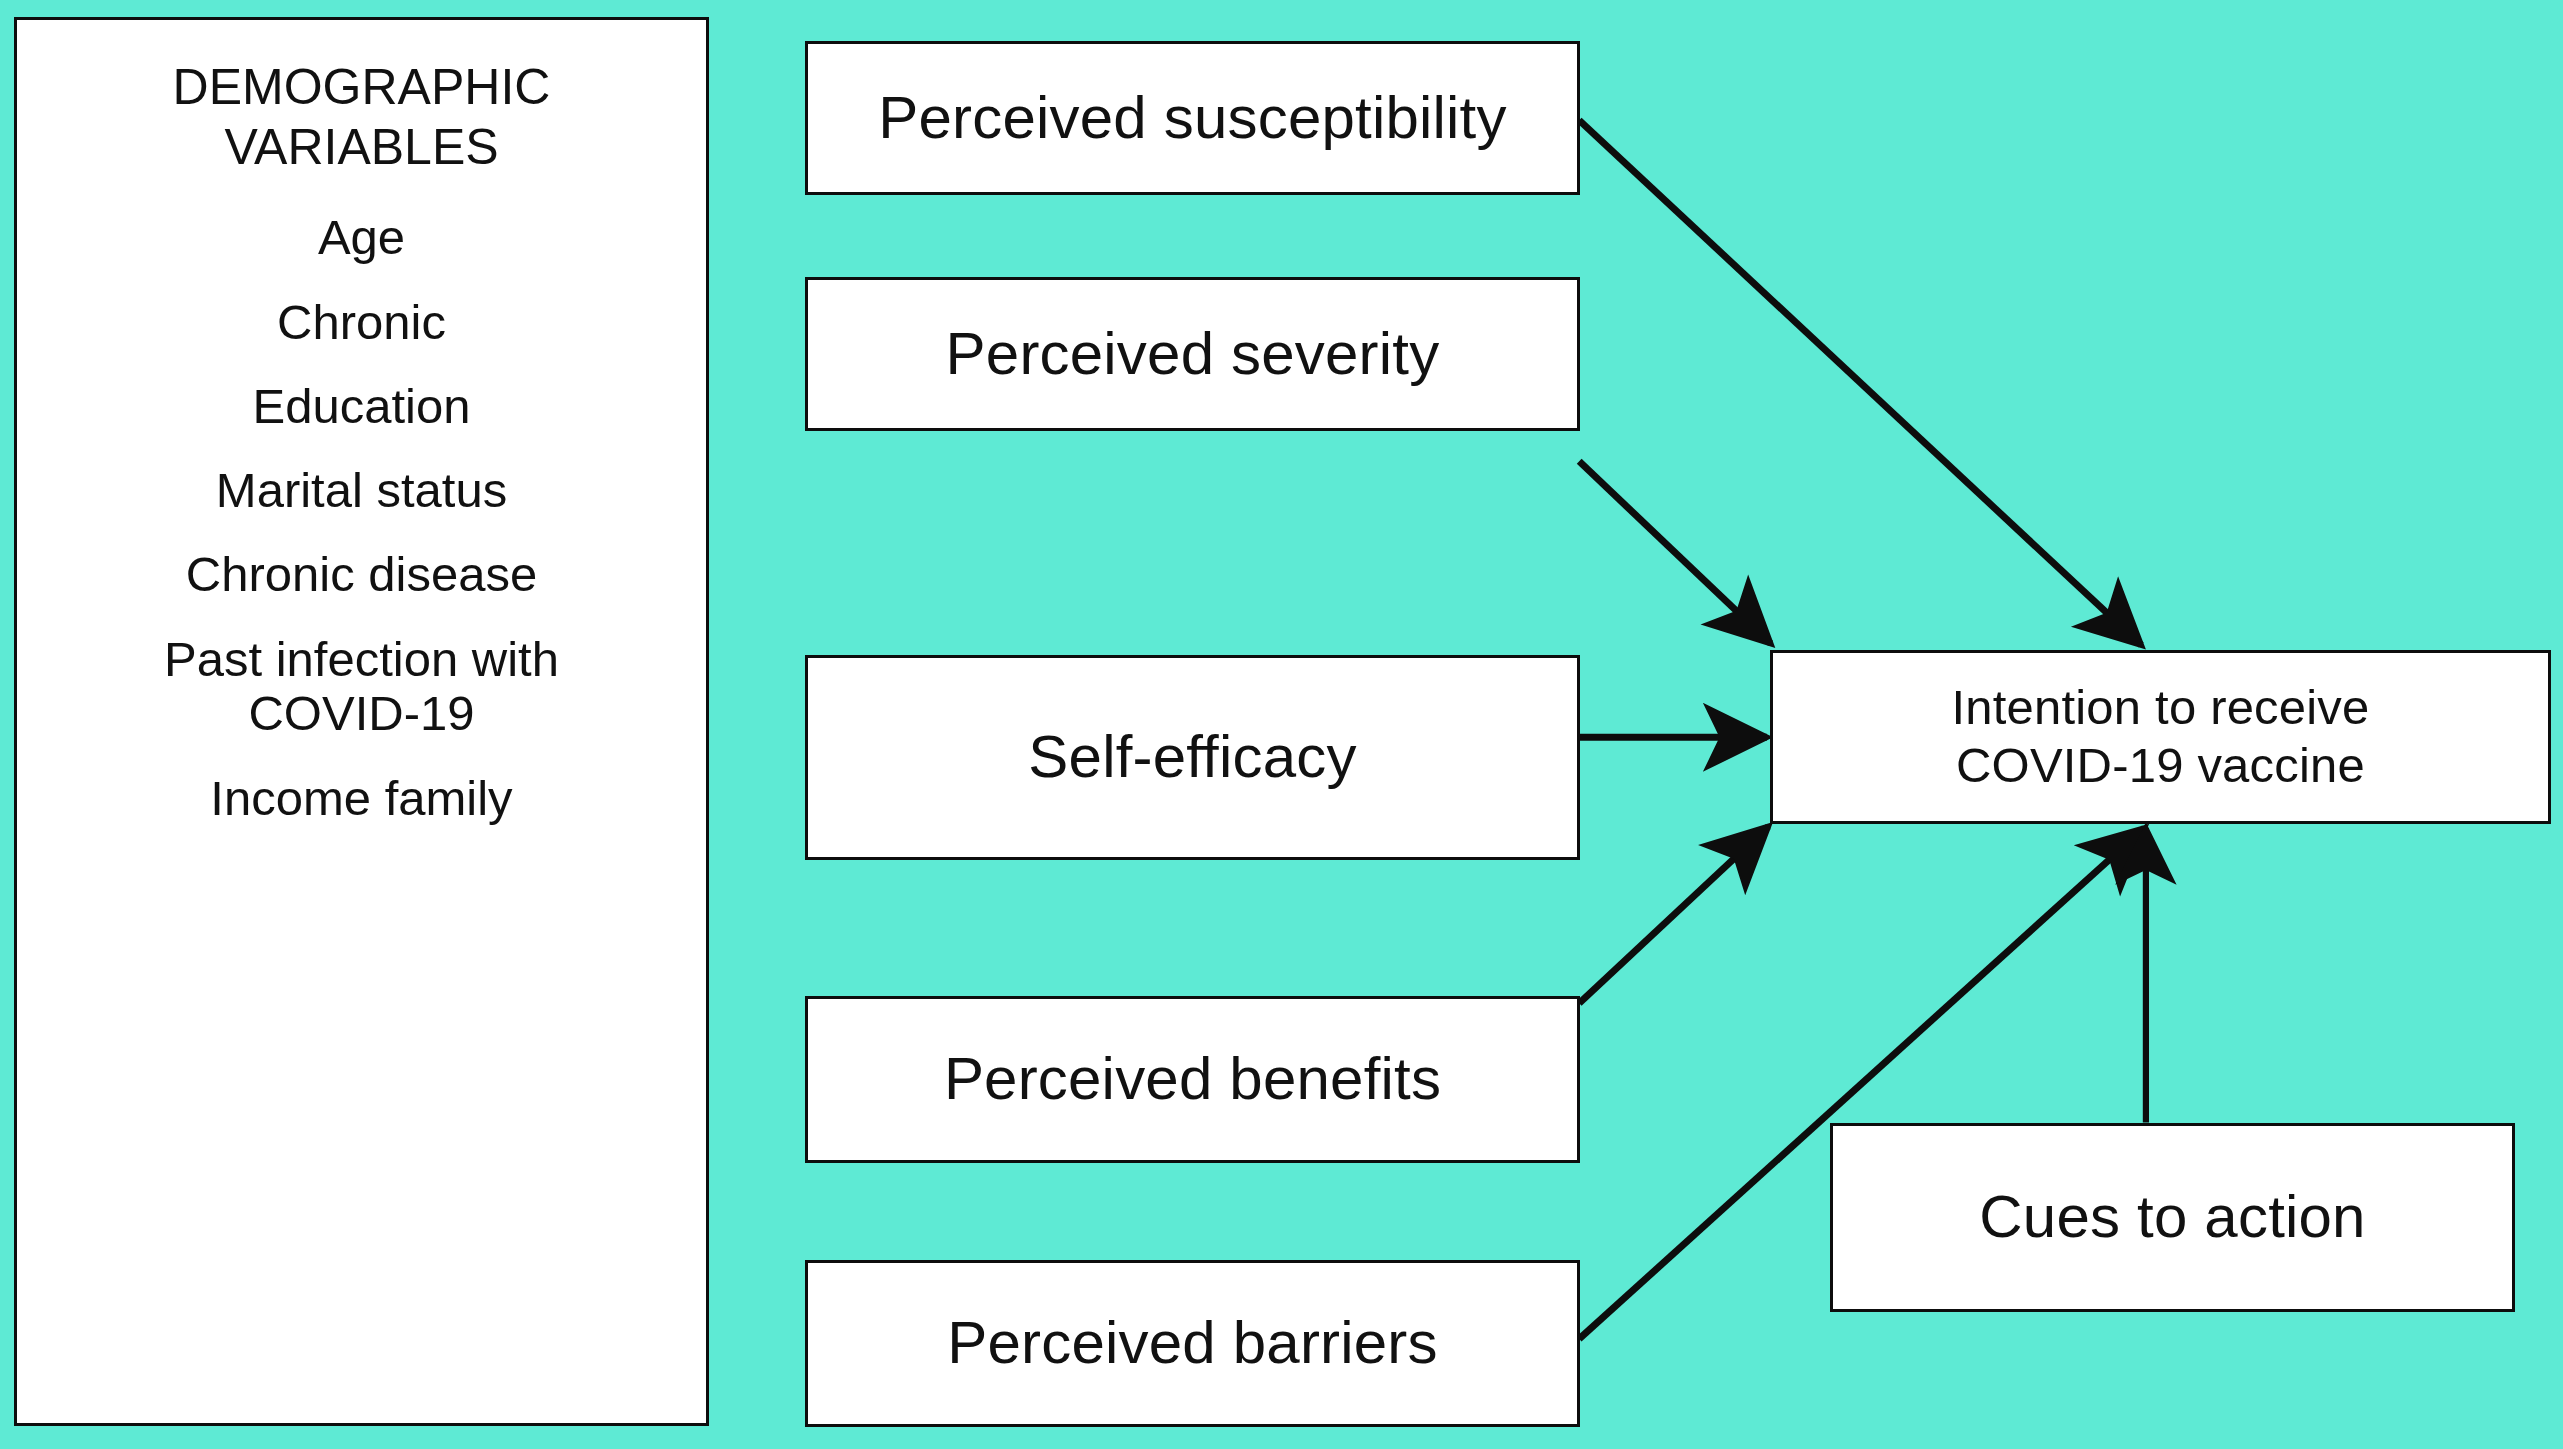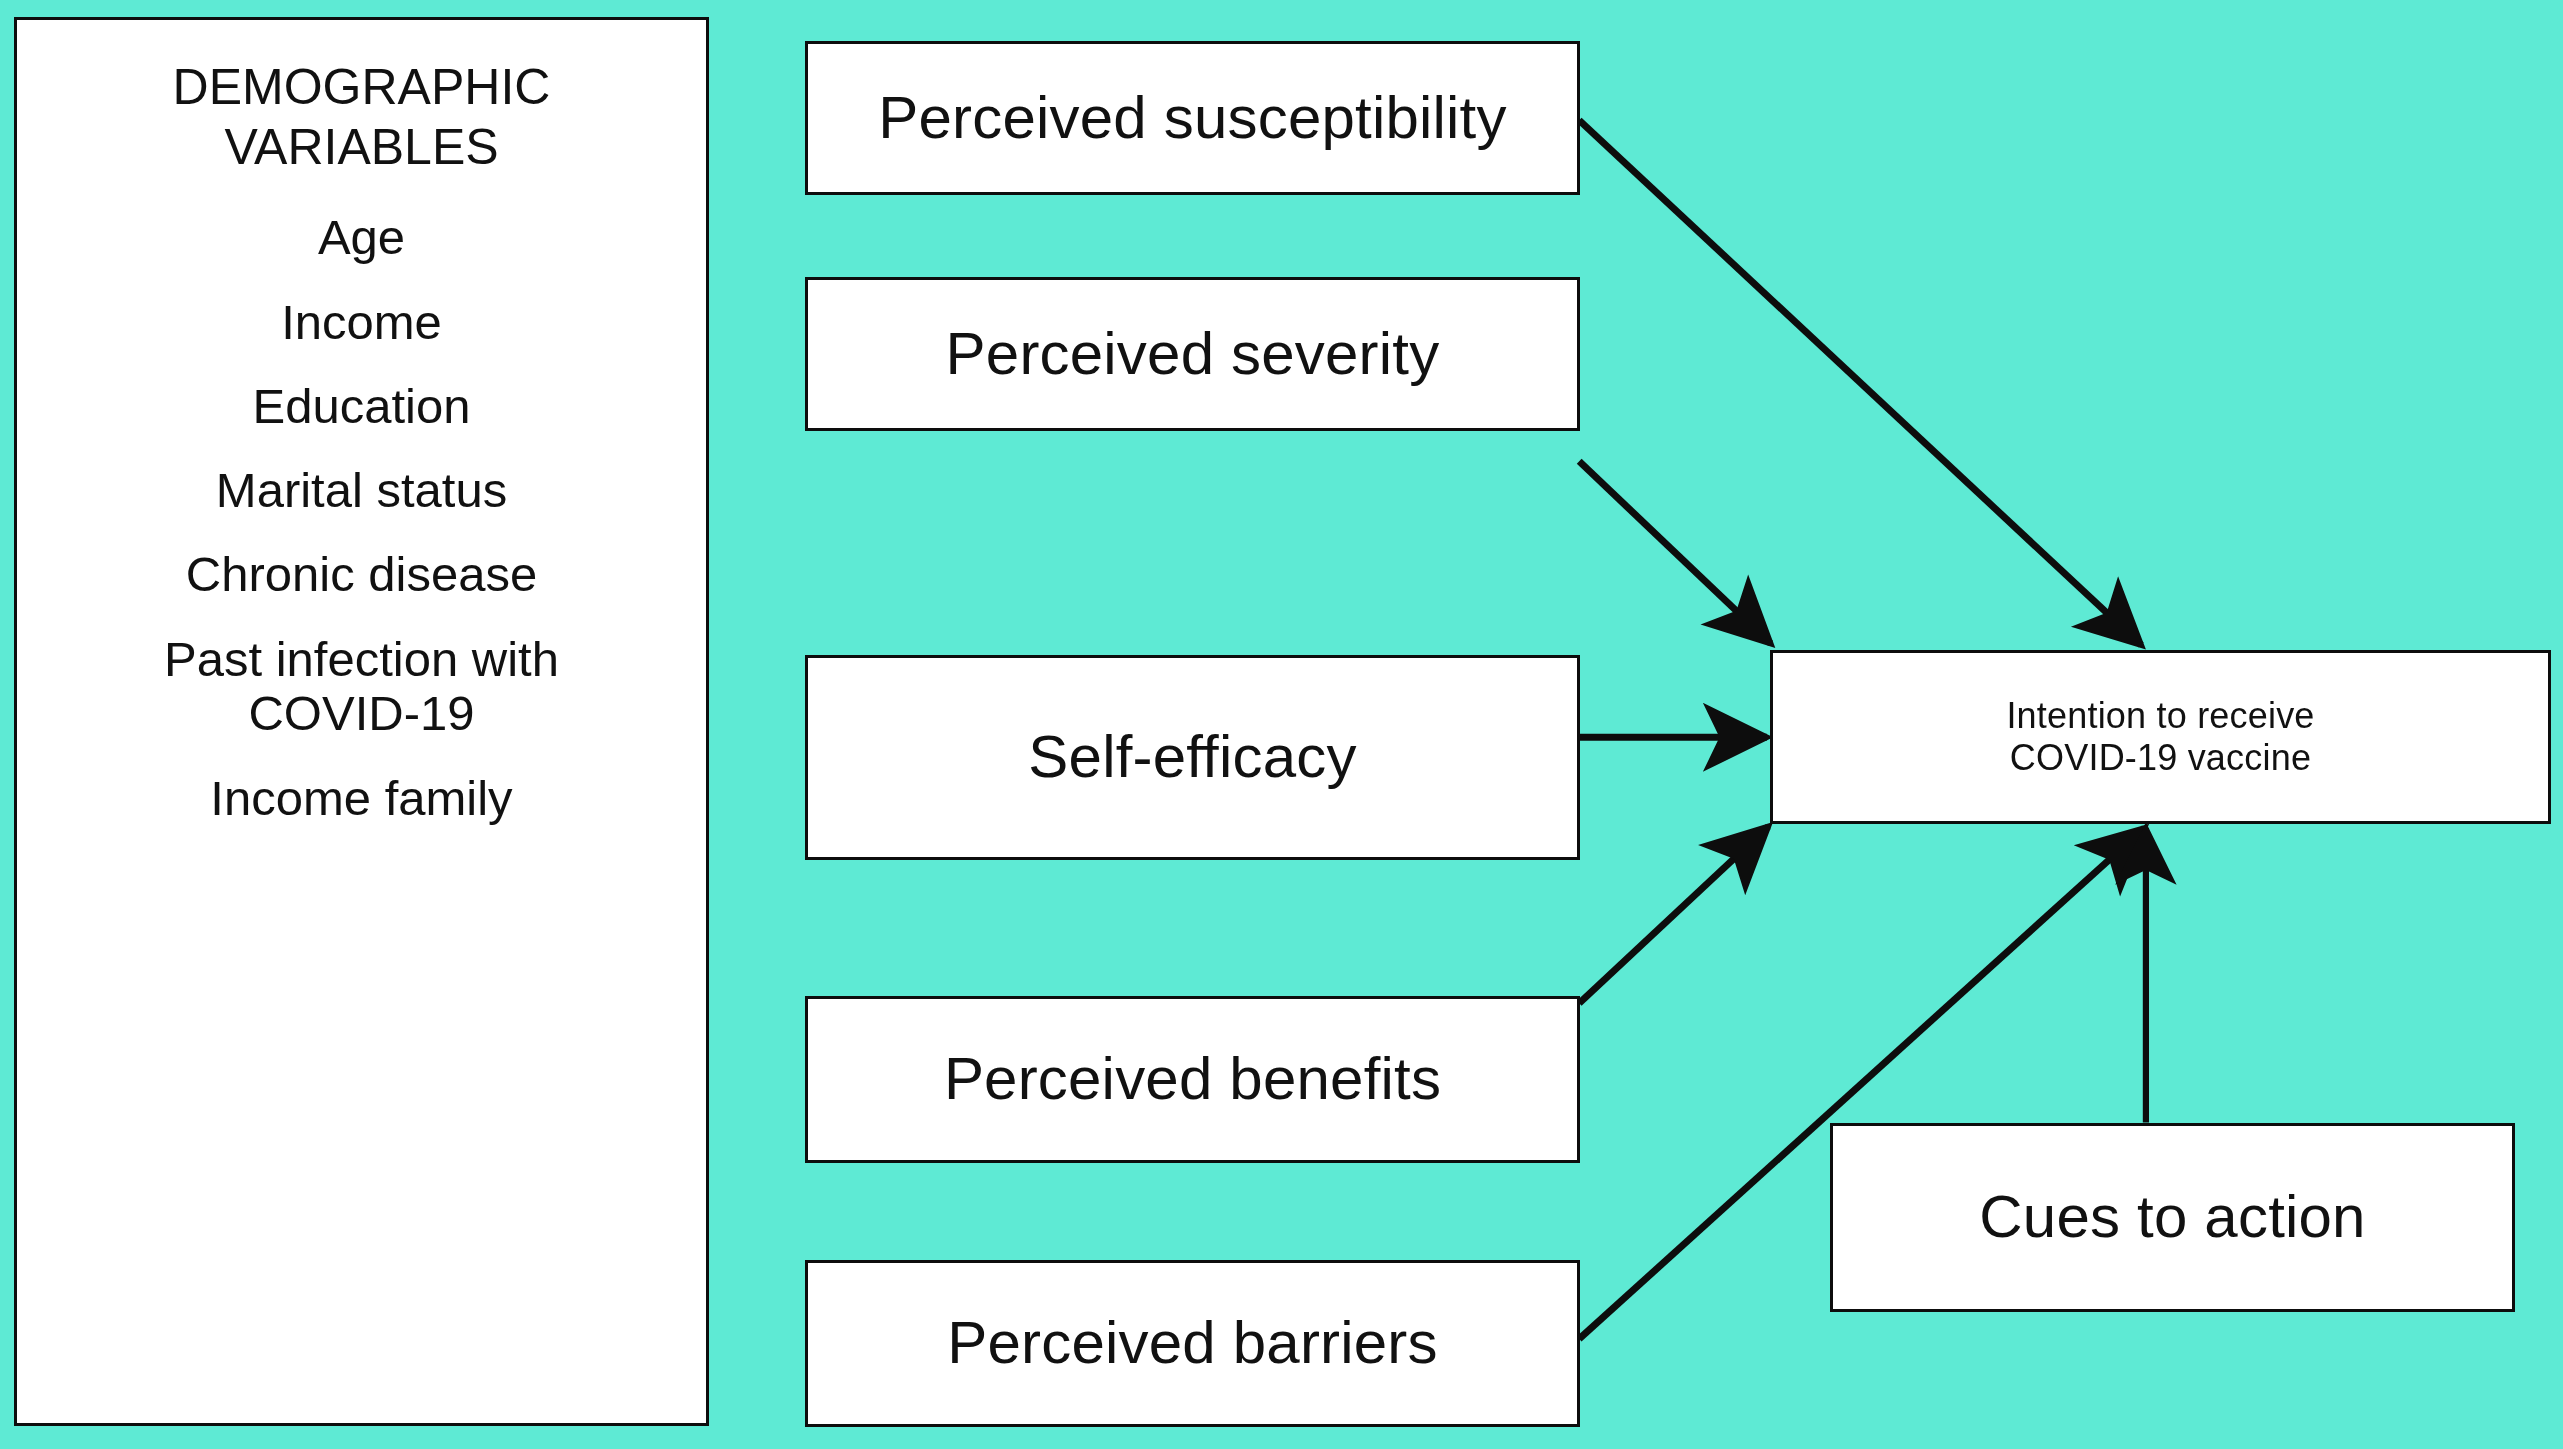--- a/index.html
+++ b/index.html
@@ -77,21 +77,21 @@
   #box-susceptibility { left: 805px; top: 41px;   width: 775px; height: 154px; }
   #box-severity       { left: 805px; top: 277px;  width: 775px; height: 154px; }
   #box-selfefficacy   { left: 805px; top: 655px;  width: 775px; height: 205px; }
   #box-benefits       { left: 805px; top: 996px; width: 775px; height: 167px; }
   #box-barriers       { left: 805px; top: 1260px; width: 775px; height: 167px; }
   
   #box-intention {
     left: 1770px; top: 650px; width: 781px; height: 174px;
     border-width: 3.1px;
   }
-  #box-intention .node-label { font-size: 36px; }
+  #box-intention .node-label { font-size: 49px; }
   #box-cues {
     left: 1830px; top: 1123px; width: 685px; height: 189px;
     border-width: 3.1px;
   }
 </style>
 </head>
 <body>
 
 <div id="stage">
 
@@ -113,21 +113,21 @@
     <line x1="2037" y1="1727" x2="2766" y2="1068" stroke="#0d0d0d" stroke-width="9" marker-end="url(#ah)"></line>
 
     <line x1="2768" y1="1448" x2="2768" y2="1068" stroke="#0d0d0d" stroke-width="8" marker-end="url(#ah)"></line>
   </svg>
 
   <div class="node" id="demographics">
     <div class="demo-inner">
       <div class="demo-title">DEMOGRAPHIC
 VARIABLES</div>
       <div class="demo-item">Age</div>
-      <div class="demo-item">Income</div>
+      <div class="demo-item">Chronic</div>
       <div class="demo-item">Education</div>
       <div class="demo-item">Marital status</div>
       <div class="demo-item">Chronic disease</div>
       <div class="demo-item">Past infection with
 COVID-19</div>
       <div class="demo-item">Income family</div>
     </div>
   </div>
 
   <div class="node" id="box-susceptibility">

